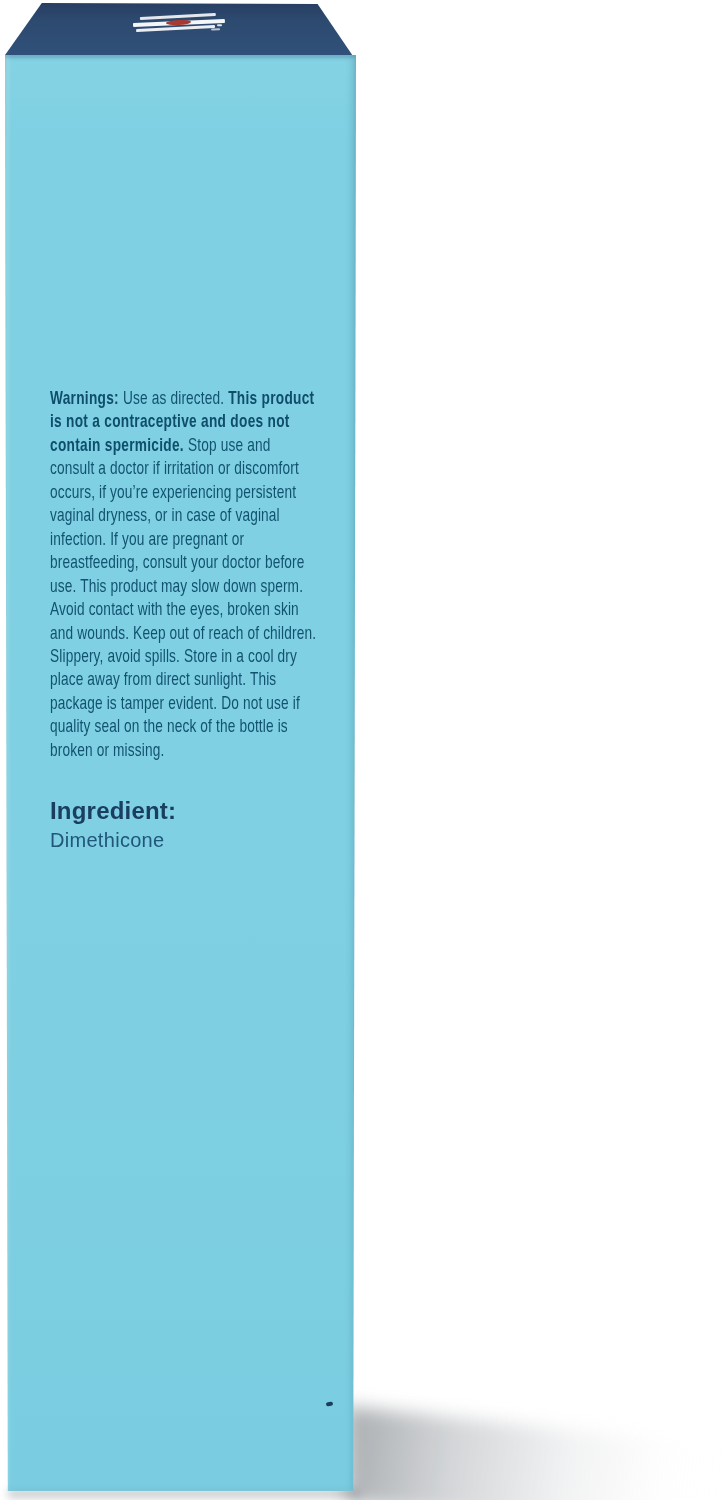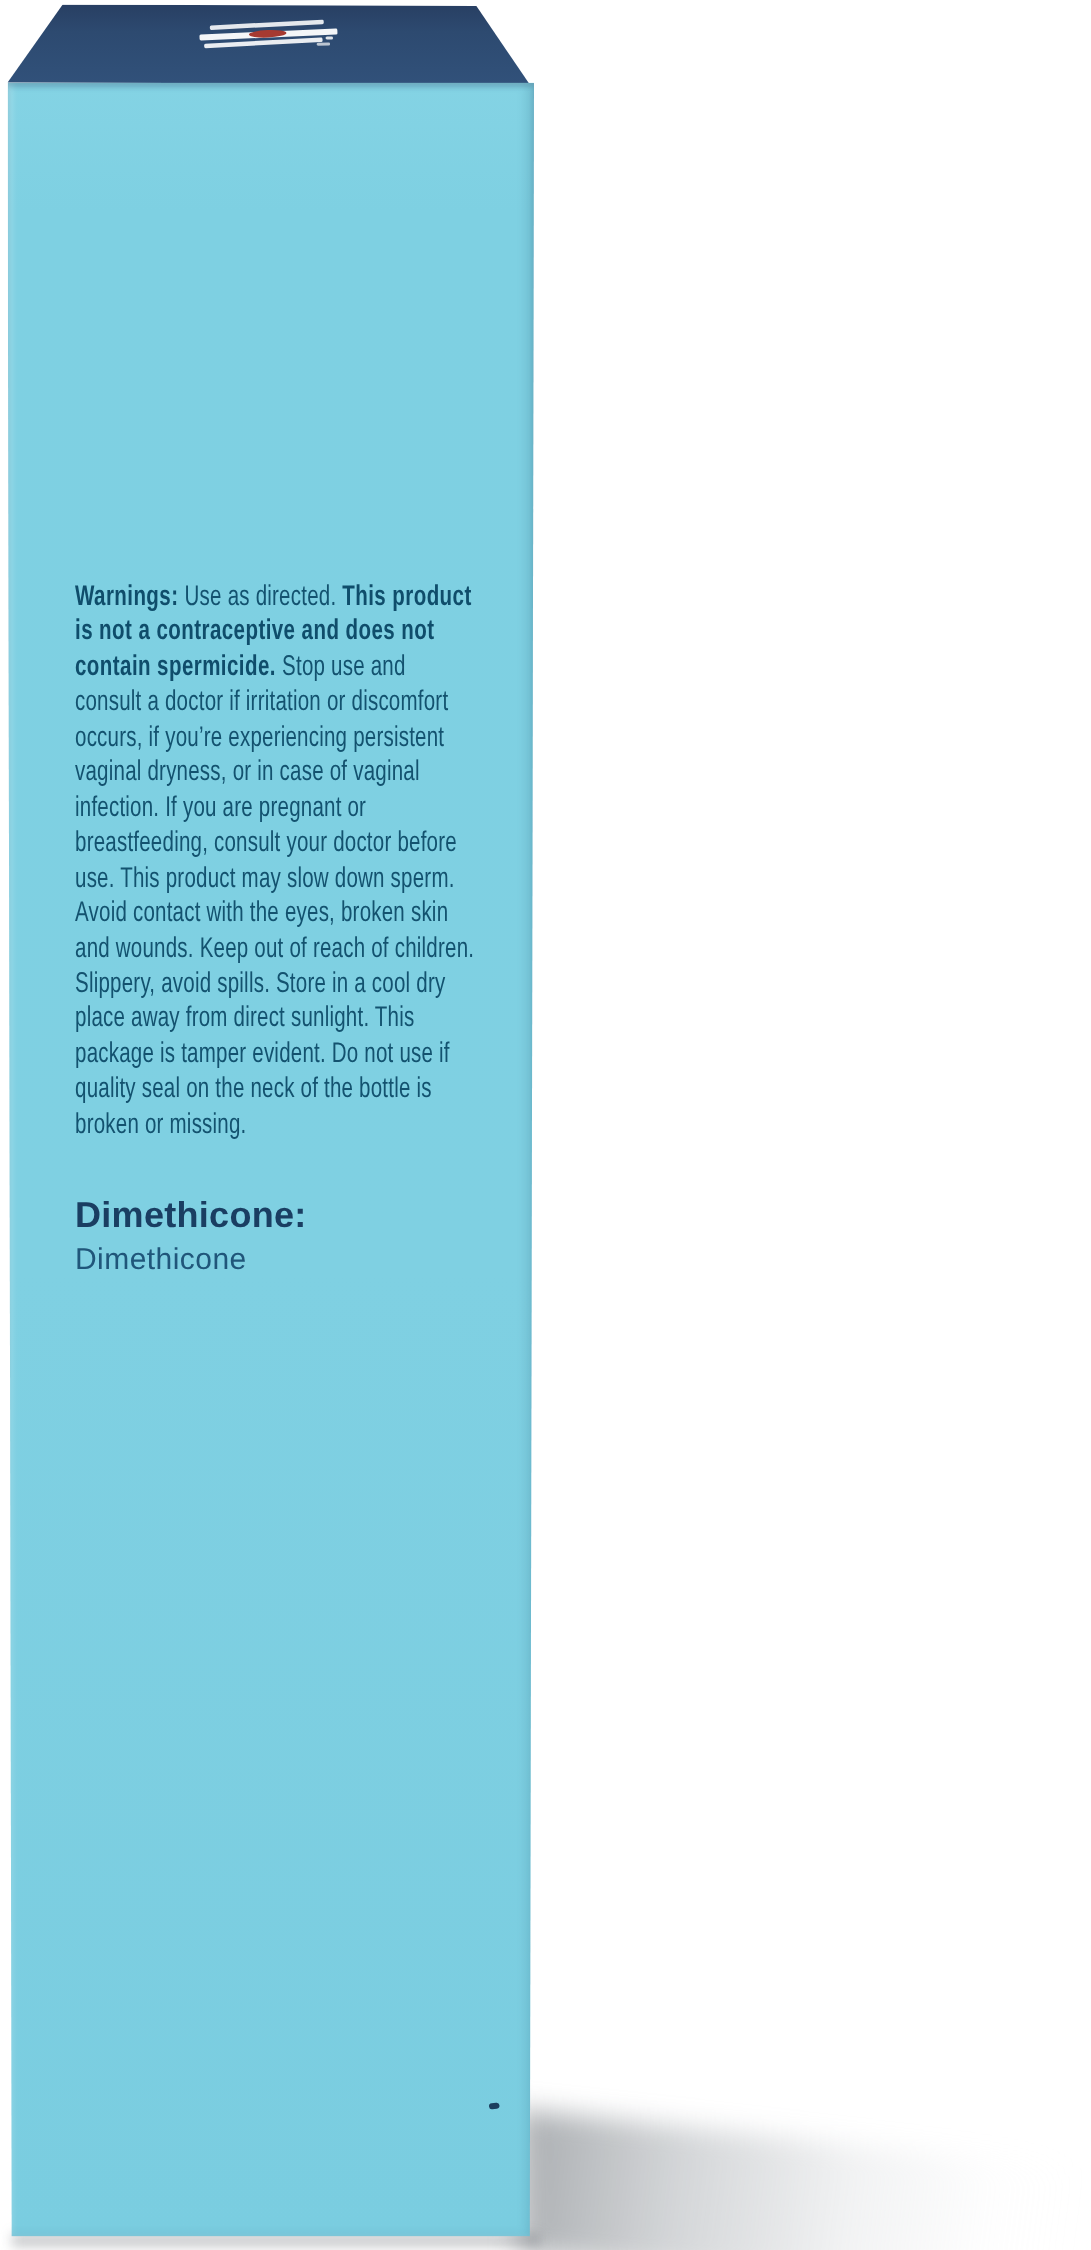--- a/index.html
+++ b/index.html
@@ -128,18 +128,18 @@
         <div class="wline"><span>breastfeeding, consult your doctor before</span></div>
         <div class="wline"><span>use. This product may slow down sperm.</span></div>
         <div class="wline"><span>Avoid contact with the eyes, broken skin</span></div>
         <div class="wline"><span>and wounds. Keep out of reach of children.</span></div>
         <div class="wline"><span>Slippery, avoid spills. Store in a cool dry</span></div>
         <div class="wline"><span>place away from direct sunlight. This</span></div>
         <div class="wline"><span>package is tamper evident. Do not use if</span></div>
         <div class="wline"><span>quality seal on the neck of the bottle is</span></div>
         <div class="wline"><span>broken or missing.</span></div>
       </div>
-    <div class="ingredient-heading">Dimethicone:</div>
+    <div class="ingredient-heading">Ingredient:</div>
     <div class="ingredient-value">Dimethicone</div>
     <div class="print-mark"></div>
   </div>
 
 </div>
 
 </body></html>

